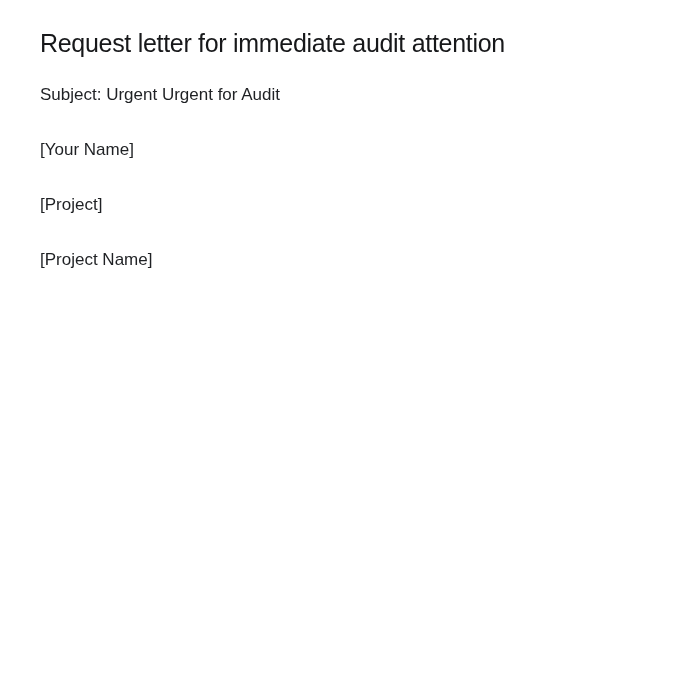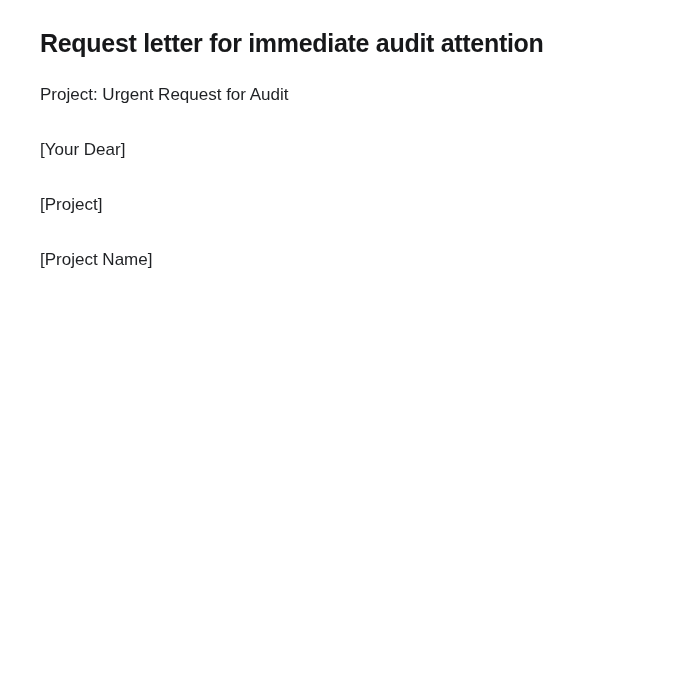--- a/index.html
+++ b/index.html
@@ -17,44 +17,44 @@
     box-sizing: border-box;
     width: 700px;
     height: 676px;
     padding: 27px 40px 0 40px;
     background: #ffffff;
   }
   .doc-title {
     margin: 0 0 17px 0;
     font-size: 25px;
     line-height: 33px;
-    font-weight: 700;
+    font-weight: 400;
     letter-spacing: -0.3px;
     color: #17181a;
   }
   .doc-par {
     margin: 0 0 20px 0;
     max-width: 600px;
     font-size: 17px;
     line-height: 35px;
     font-weight: 400;
     color: #1f2124;
     white-space: pre-line; 
   }
 </style>
 </head>
 <body>
 
 <div class="page">
   <h1 class="doc-title">Request letter for immediate audit attention</h1>
 
-  <p class="doc-par">Project: Urgent Request for Audit</p>
+  <p class="doc-par">Subject: Urgent Urgent for Audit</p>
 
 
 
 
 
-  <p class="doc-par">[Your Dear]</p>
+  <p class="doc-par">[Your Name]</p>
 
   <p class="doc-par">[Project]</p>
 
   <p class="doc-par">[Project Name]</p>
 </div>
 
 </body></html>

